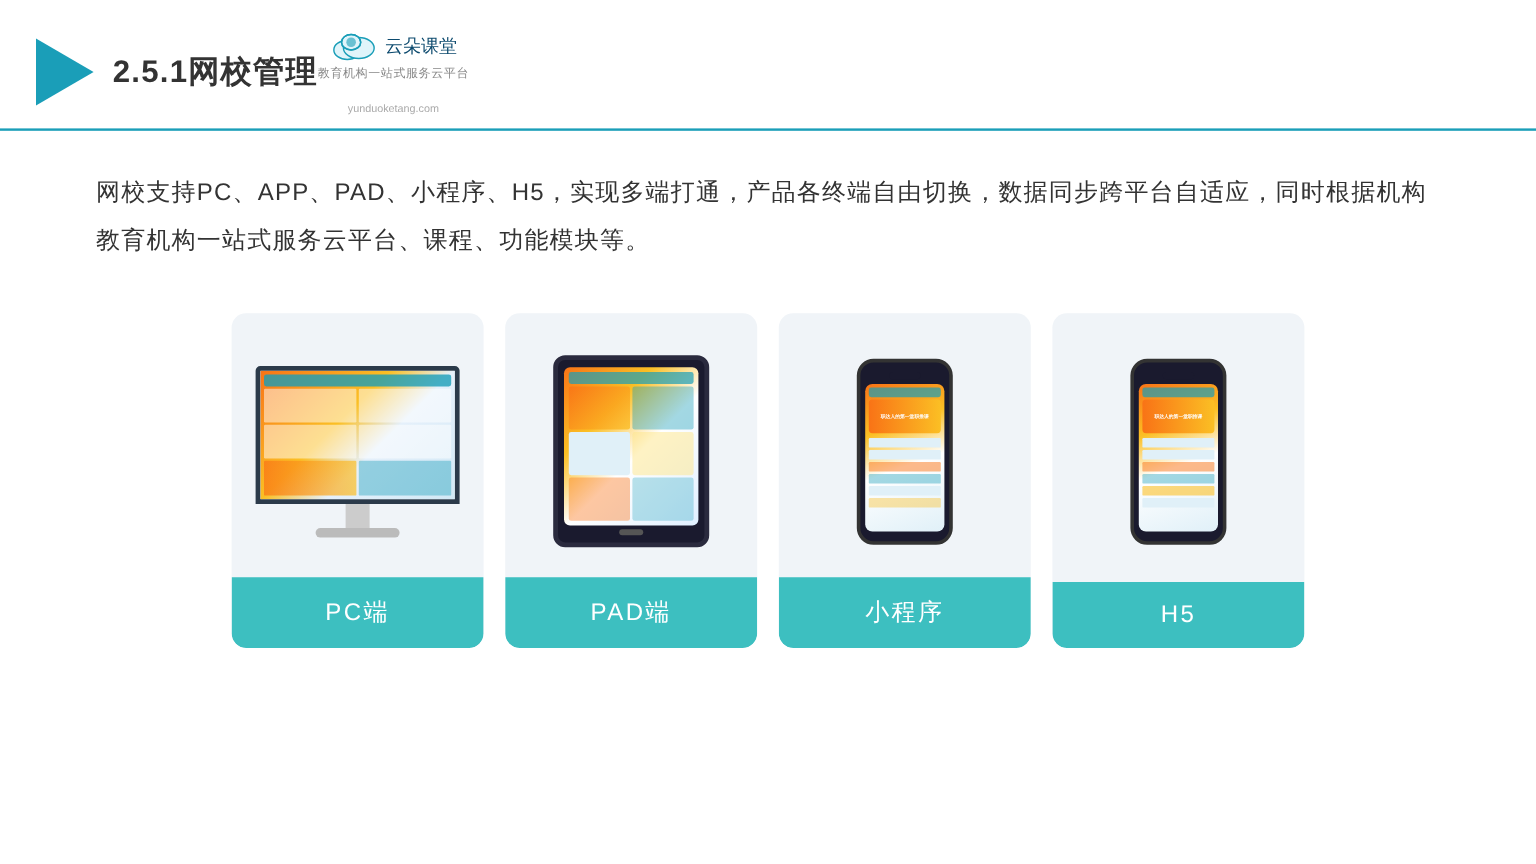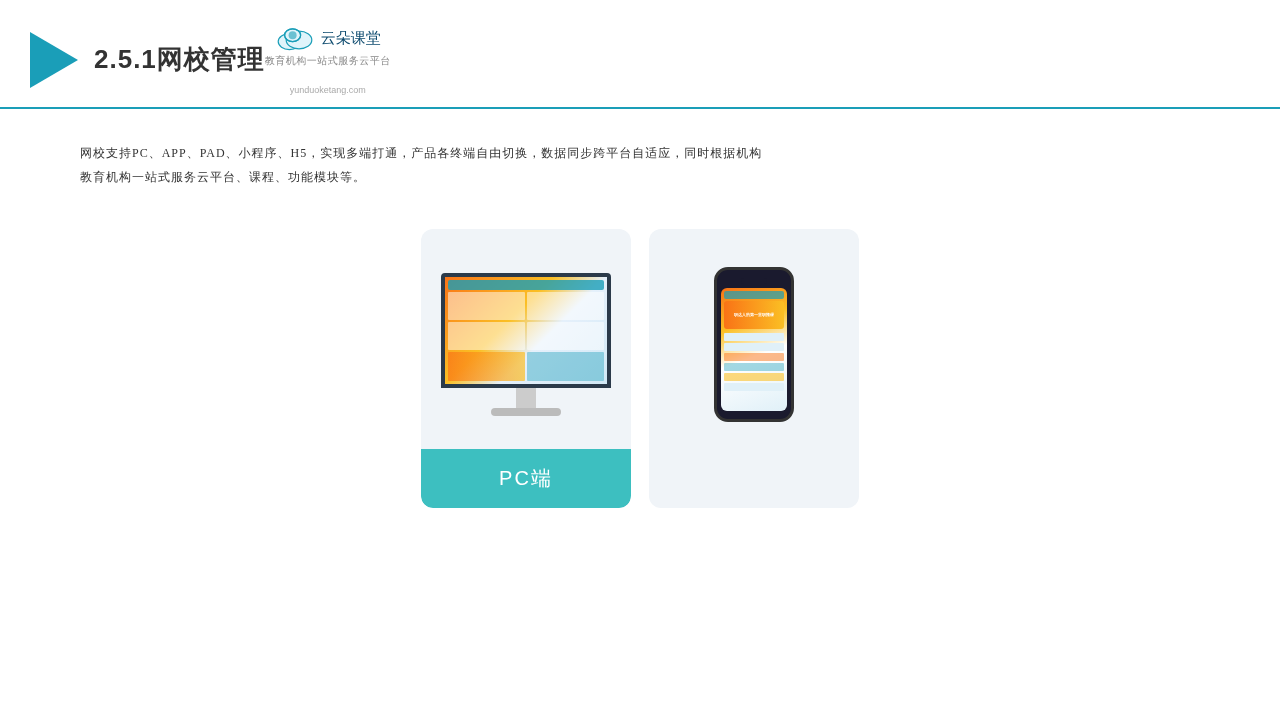--- a/index.html
+++ b/index.html
@@ -64,25 +64,24 @@
     }
     .brand-url {
       font-size: 9px;
       color: #aaa;
       margin-top: 17px;
     }
 
     
     .description {
       padding: 32px 80px 20px 80px;
-      font-size: 12px;
+      font-size: 20px;
       color: #333;
       line-height: 2;
       letter-spacing: 1px;
-      font-family: Liberation Serif, serif;
     }
 
     
     .cards-container {
       display: flex;
       gap: 18px;
       padding: 20px 60px;
       justify-content: center;
     }
 
@@ -339,39 +338,85 @@
           </div>
         </div>
         <div class="monitor-neck"></div>
         <div class="monitor-base"></div>
       </div>
     </div>
     <div class="card-label">PC端</div>
   </div>
 
 
-
+  <div class="card">
+    <div class="card-image-area">
+      <div class="tablet">
+        <div class="tablet-body">
+          <div class="tablet-screen">
+            <div class="tablet-bar"></div>
+            <div class="tablet-content">
+              <div class="tablet-block" style="background:linear-gradient(135deg,#f97316,#fbbf24);opacity:0.8;"></div>
+              <div class="tablet-block" style="background:#1a9eb8;opacity:0.4;"></div>
+              <div class="tablet-block" style="background:#e0f0f8;"></div>
+              <div class="tablet-block" style="background:#fde68a;opacity:0.5;"></div>
+              <div class="tablet-block" style="background:#f97316;opacity:0.4;"></div>
+              <div class="tablet-block" style="background:#1a9eb8;opacity:0.3;"></div>
+            </div>
+          </div>
+          <div class="tablet-home"></div>
+        </div>
+      </div>
+    </div>
+    <div class="card-label">PAD端</div>
+  </div>
 
   <div class="card">
     <div class="card-image-area">
       <div class="phone">
         <div class="mini-phone-body">
           <div class="phone-notch"></div>
           <div class="phone-screen">
             <div class="phone-bar"></div>
             <div style="height:28px;background:linear-gradient(90deg,#f97316,#fbbf24);border-radius:3px;margin-bottom:2px;display:flex;align-items:center;justify-content:center;">
               <span style="font-size:4px;color:white;font-weight:bold;">职达人的第一堂职推课</span>
             </div>
             <div class="phone-content">
               <div style="height:8px;background:#e0f0f8;border-radius:1px;"></div>
               <div style="height:8px;background:#e0f0f8;border-radius:1px;"></div>
               <div style="height:8px;background:#f97316;opacity:0.5;border-radius:1px;"></div>
               <div style="height:8px;background:#1a9eb8;opacity:0.4;border-radius:1px;"></div>
-              <div style="height:8px;background:#fbbf24;opacity:0.6;border-radius:1px;"></div>
-              <div style="height:8px;background:#e0f0f8;border-radius:1px;"></div>
+              <div style="height:8px;background:#e0f0f8;border-radius:1px;"></div>
+              <div style="height:8px;background:#fbbf24;opacity:0.4;border-radius:1px;"></div>
             </div>
           </div>
         </div>
       </div>
     </div>
+    <div class="card-label">小程序</div>
+  </div>
+
+  <div class="card">
+    <div class="card-image-area">
+      <div class="phone">
+        <div class="mini-phone-body">
+          <div class="phone-notch"></div>
+          <div class="phone-screen">
+            <div class="phone-bar"></div>
+            <div style="height:28px;background:linear-gradient(90deg,#f97316,#fbbf24);border-radius:3px;margin-bottom:2px;display:flex;align-items:center;justify-content:center;">
+              <span style="font-size:4px;color:white;font-weight:bold;">职达人的第一堂职推课</span>
+            </div>
+            <div class="phone-content">
+              <div style="height:8px;background:#e0f0f8;border-radius:1px;"></div>
+              <div style="height:8px;background:#e0f0f8;border-radius:1px;"></div>
+              <div style="height:8px;background:#f97316;opacity:0.5;border-radius:1px;"></div>
+              <div style="height:8px;background:#1a9eb8;opacity:0.4;border-radius:1px;"></div>
+              <div style="height:8px;background:#fbbf24;opacity:0.6;border-radius:1px;"></div>
+              <div style="height:8px;background:#e0f0f8;border-radius:1px;"></div>
+            </div>
+          </div>
+        </div>
+      </div>
+    </div>
+    <div class="card-label">H5</div>
   </div>
 
 </div>
 
 </body></html>

